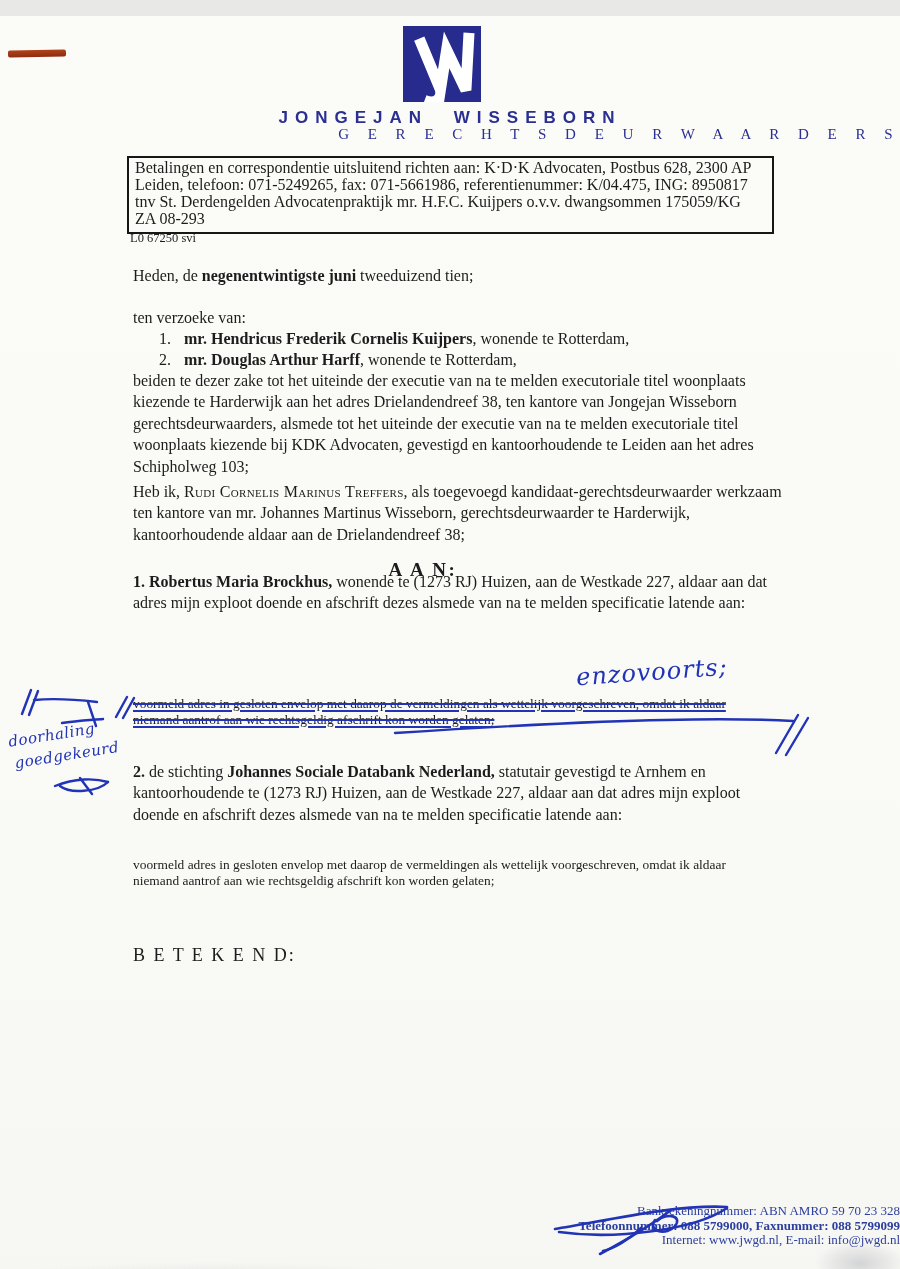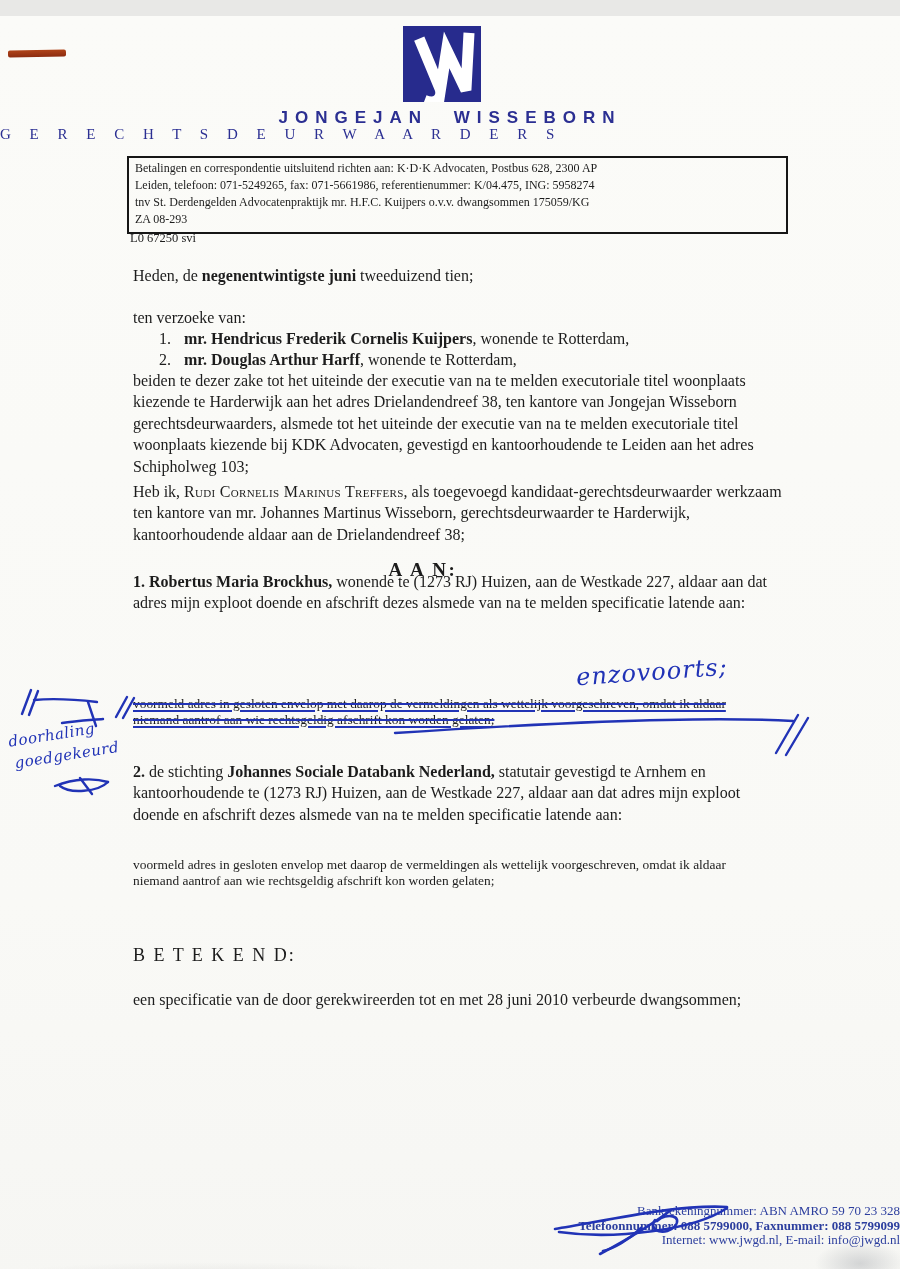--- a/index.html
+++ b/index.html
@@ -8,25 +8,25 @@
     background:linear-gradient(180deg,#fbfbf8 0%,#f9f9f6 70%,#f6f6f3 100%);
     overflow:hidden;
     font-family:"Liberation Serif",serif;color:#1c1c1c;
   }
   .abs{position:absolute;}
   .b{font-weight:bold;}
   .sc{font-variant:small-caps;letter-spacing:.3px;}
   
   .brand1{width:900px;text-align:center;font-family:"Liberation Sans",sans-serif;
     font-weight:bold;font-size:17px;letter-spacing:7px;word-spacing:14px;color:#2b2f92;}
-  .brand2{width:900px;text-align:left;font-family:"Liberation Serif",serif;
+  .brand2{width:900px;text-align:right;font-family:"Liberation Serif",serif;
     font-size:15px;letter-spacing:7.5px;color:#2b2f92;}
   
   .infobox{left:127px;top:140px;width:631px;border:2px solid #161616;
-    padding:2px 20px 4px 6px;font-size:12px;line-height:16.9px;background:transparent;}
+    padding:2px 6px 4px 6px;font-size:16px;line-height:16.9px;background:transparent;}
   .refcode{left:130px;top:215px;font-size:12.5px;}
   
   .para{font-size:16px;line-height:21.4px;}
   .small-para{font-size:13.4px;line-height:15.6px;}
   .heading-aan{left:0;top:543px;width:846px;text-align:center;font-weight:bold;
     font-size:19px;letter-spacing:2.5px;}
   .heading-betekend{left:133px;top:929px;font-weight:normal;font-size:18px;letter-spacing:2px;}
   .struck{color:#1c1c1c;
     text-decoration:line-through underline;
     text-decoration-color:#2133b6;text-decoration-thickness:1.6px;text-underline-offset:2px;}
@@ -60,21 +60,21 @@
         <path d="M33 60 C32 72 26 76 16 70" stroke-width="9"></path>
       </g>
     </svg>
   </div>
 
   <div class="abs brand1" style="top:92px;">JONGEJAN WISSEBORN</div>
   <div class="abs brand2" style="top:110px;">G E R E C H T S D E U R W A A R D E R S</div>
 
   <div class="abs infobox">
     <div>Betalingen en correspondentie uitsluitend richten aan: K·D·K Advocaten, Postbus 628, 2300 AP</div>
-    <div>Leiden, telefoon: 071-5249265, fax: 071-5661986, referentienummer: K/04.475, ING: 5958274</div>
+    <div>Leiden, telefoon: 071-5249265, fax: 071-5661986, referentienummer: K/04.475, ING: 8950817</div>
     <div>tnv St. Derdengelden Advocatenpraktijk mr. H.F.C. Kuijpers o.v.v. dwangsommen 175059/KG</div>
     <div>ZA 08-293</div>
   </div>
   <div class="abs refcode">L0 67250 svi</div>
 
   <div class="abs para" style="left:133px;top:249px;width:660px;"><span>Heden, de </span><span class="b">negenentwintigste juni</span><span> tweeduizend tien;</span></div>
 
   <div class="abs para" style="left:133px;top:291px;">ten verzoeke van:</div>
   <div class="abs para" style="left:159px;top:312px;">1.</div>
   <div class="abs para" style="left:184px;top:312px;width:600px;"><span class="b">mr. Hendricus Frederik Cornelis Kuijpers</span><span>, wonende te Rotterdam,</span></div>
@@ -118,21 +118,20 @@
     </svg>
     <div class="abs hand margin-note" style="left:8px;top:44px;transform:rotate(-9deg);">doorhaling</div>
     <div class="abs hand margin-note" style="left:14px;top:64px;transform:rotate(-9deg);">goedgekeurd</div>
   </div>
 
   <div class="abs para" style="left:133px;top:745px;width:655px;"><span class="b">2.</span><span> de stichting </span><span class="b">Johannes Sociale Databank Nederland,</span><span> statutair gevestigd te Arnhem en kantoorhoudende te (1273 RJ) Huizen, aan de Westkade 227, aldaar aan dat adres mijn exploot doende en afschrift dezes alsmede van na te melden specificatie latende aan:</span></div>
 
   <div class="abs small-para" style="left:133px;top:841px;width:640px;">voormeld adres in gesloten envelop met daarop de vermeldingen als wettelijk voorgeschreven, omdat ik aldaar niemand aantrof aan wie rechtsgeldig afschrift kon worden gelaten;</div>
 
   <div class="abs heading-betekend">B E T E K E N D:</div>
-  <div class="abs para" style="left:133px;top:973px;width:652px;">een specificatie van de door gerekwireerden tot en met 28 juni 2010 verbeurde dwangsommen;</div>
 
   <div class="abs footer">
     <div>Bankrekeningnummer: ABN AMRO 59 70 23 328</div>
     <div class="mid">Telefoonnummer: 088 5799000, Faxnummer: 088 5799099</div>
     <div>Internet: www.jwgd.nl, E-mail: info@jwgd.nl</div>
   </div>
 
   <svg class="abs" style="left:545px;top:1178px;pointer-events:none;" width="200" height="70" viewBox="0 0 200 70">
     <g stroke="#2133b6" stroke-width="2.6" fill="none" stroke-linecap="round">
       <path d="M10 35 C55 28 130 10 182 13"></path>

